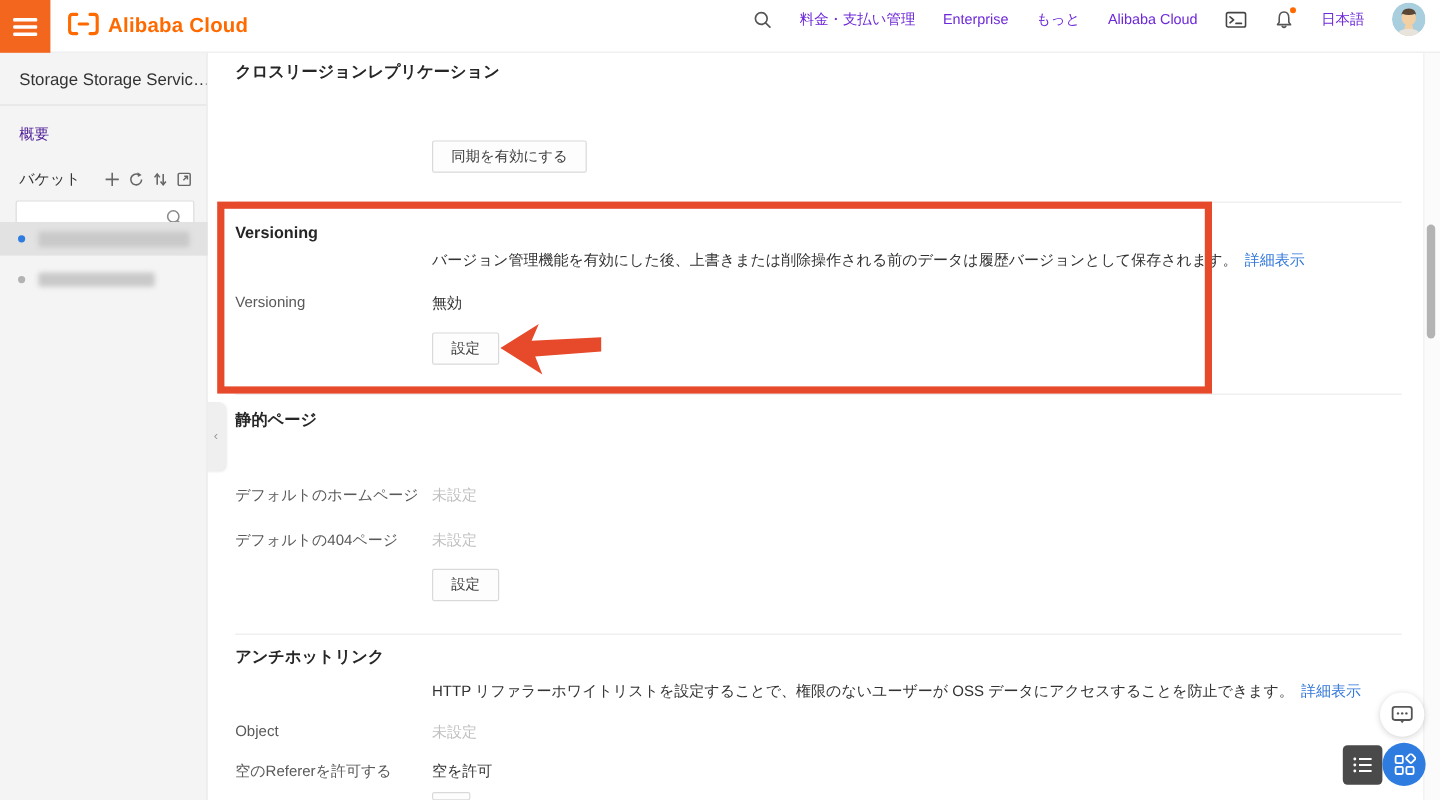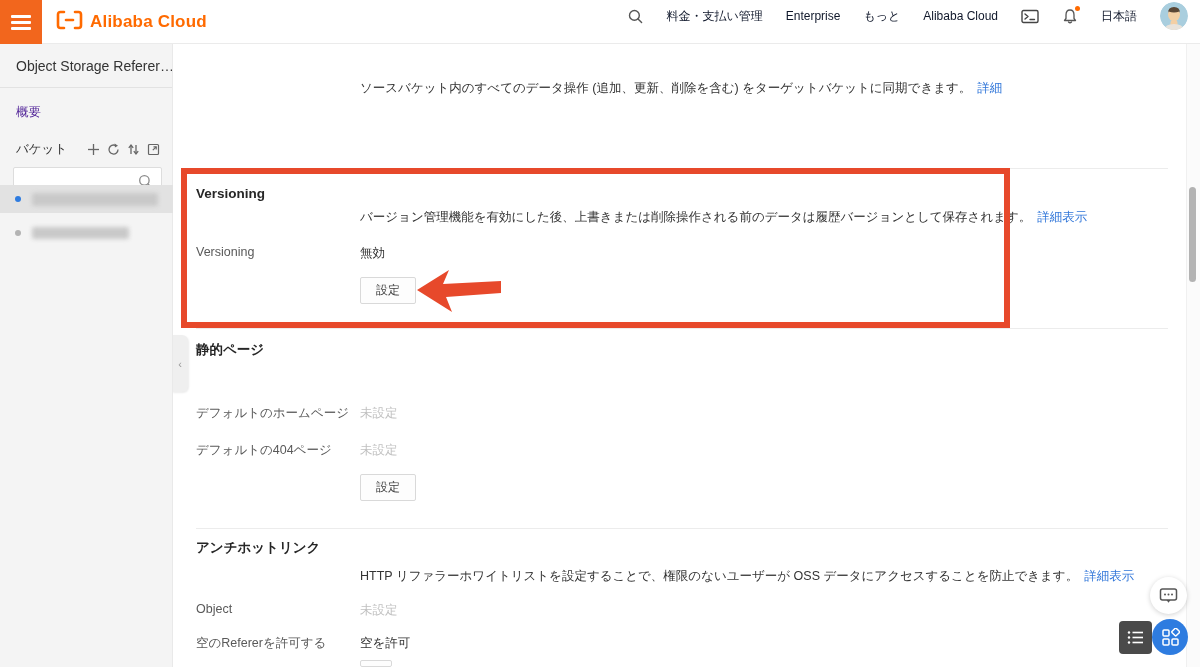--- a/index.html
+++ b/index.html
@@ -7,21 +7,21 @@
   body { font-family:"Liberation Sans","DejaVu Sans",sans-serif; background:#fff; color:#333; }
   .page { position:relative; width:1200px; height:667px; overflow:hidden; background:#fff; }
 
   
   .header { position:absolute; top:0; left:0; width:1200px; height:44px; background:#fff; border-bottom:1px solid #ebebeb; z-index:30; }
   .hamburger { position:absolute; left:0; top:0; width:42px; height:44px; background:#f2661d; cursor:pointer; }
   .hamburger span { position:absolute; left:11px; width:20px; height:2.5px; background:#fff; border-radius:1px; }
   .hamburger span:nth-child(1){ top:15px; } .hamburger span:nth-child(2){ top:21px; } .hamburger span:nth-child(3){ top:27px; }
   .logo { position:absolute; left:56px; top:0; height:44px; display:flex; align-items:center; gap:7px; }
   .logo-text { color:#ff6a00; font-size:17px; font-weight:bold; letter-spacing:.2px; }
-  .header-right { position:absolute; right:12px; top:0; height:32px; display:flex; align-items:center; gap:23px; font-size:12px; color:#0f172a; }
+  .header-right { position:absolute; right:12px; top:0; height:32px; display:flex; align-items:center; gap:23px; font-size:12px; color:#6d28d9; }
   .header-right .nav-item { cursor:pointer; white-space:nowrap; }
   .icon-btn { display:flex; align-items:center; cursor:pointer; position:relative; }
   .bell-dot { position:absolute; right:-2px; top:-2px; width:5px; height:5px; border-radius:50%; background:#ff6a00; }
   .avatar { width:28px; height:28px; border-radius:50%; overflow:hidden; cursor:pointer; }
 
   
   .sidebar { position:absolute; left:0; top:44px; width:173px; height:623px; background:#f4f4f4; border-right:1px solid #e9e9e9; z-index:5; }
   .sidebar-title { padding:14px 16px 13px; font-size:14px; color:#333; border-bottom:1px solid #e2e2e2; white-space:nowrap; overflow:hidden; }
   .overview { padding:16px 16px 0; font-size:12.5px; color:#4c1d95; cursor:pointer; }
   .bucket-row { display:flex; align-items:center; padding:20px 12px 0 16px; }
@@ -120,21 +120,21 @@
             <ellipse cx="14" cy="12.5" rx="6" ry="6.8" fill="#f3cfa4"></ellipse>
             <path d="M8 11 Q8 5 14 5 Q20 5 20 11 L19.4 9.4 Q14 11.5 8.6 9.4 Z" fill="#5a4634"></path>
             <rect x="10.5" y="18" width="7" height="10" rx="3" fill="#f3cfa4"></rect>
             <path d="M4 28 Q5 22 14 22 Q23 22 24 28 Z" fill="#e8e3db"></path>
           </svg>
       </span>
     </div>
   </div>
 
   <div class="sidebar">
-    <div class="sidebar-title">Object Storage Referer…</div>
+    <div class="sidebar-title">Storage Storage Servic…</div>
     <div class="overview">概要</div>
     <div class="bucket-row">
       <span class="bucket-label">バケット</span>
       <span class="bucket-tools">
         <span class="tool-ic">
           <svg width="13" height="13" viewBox="0 0 13 13">
               <line x1="6.5" y1="1" x2="6.5" y2="12" stroke="#666" stroke-width="1.3"></line>
               <line x1="1" y1="6.5" x2="12" y2="6.5" stroke="#666" stroke-width="1.3"></line>
             </svg>
         </span>
@@ -175,23 +175,22 @@
       <span class="blur-bar" style="width:126px;"></span>
     </div>
     <div class="bkt-item" style="top:175px;">
       <span class="dot" style="background:#b3b3b3;"></span>
       <span class="blur-bar" style="width:97px; height:12px;"></span>
     </div>
   </div>
 
   <div class="main">
 
-    <div class="desc" style="top:36px;">
-      <span>ソースバケット内のすべてのデータ操作 (追加、更新、削除を含む) をターゲットバケットに同期できます。</span><a class="lnk">詳細</a>
-    </div>
+    <div class="sec-title" style="top:7px;">クロスリージョンレプリケーション</div>
+    <button class="btn" style="top:73px;">同期を有効にする</button>
 
     <div class="divider" style="top:124px;"></div>
 
     <div class="sec-title" style="top:142px;">Versioning</div>
     <div class="desc" style="top:165px;text-align:right;">
       <span>バージョン管理機能を有効にした後、上書きまたは削除操作される前のデータは履歴バージョンとして保存されます。</span><a class="lnk">詳細表示</a>
     </div>
     <div class="row-label" style="top:201px;">Versioning</div>
     <div class="row-value" style="top:201px;">無効</div>
     <button class="btn" style="top:233px;">設定</button>

